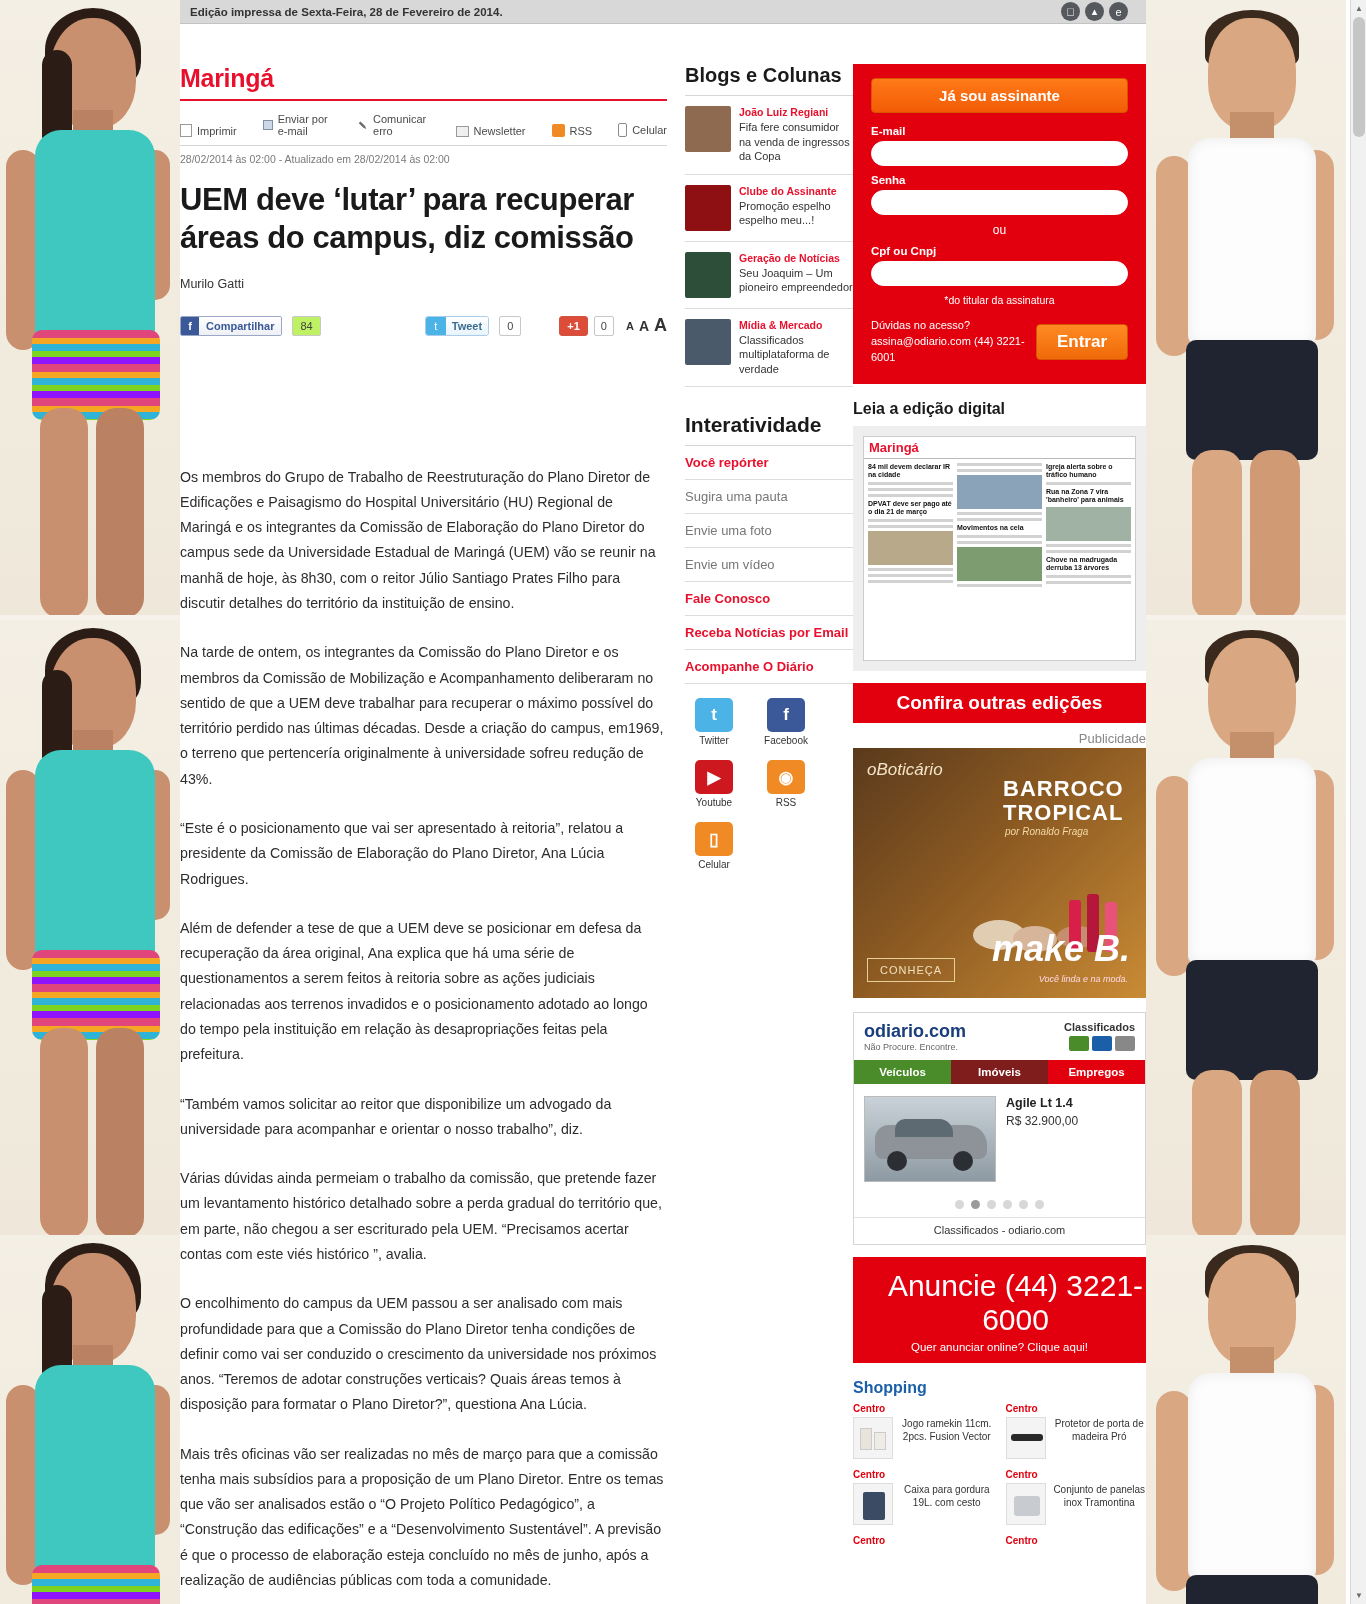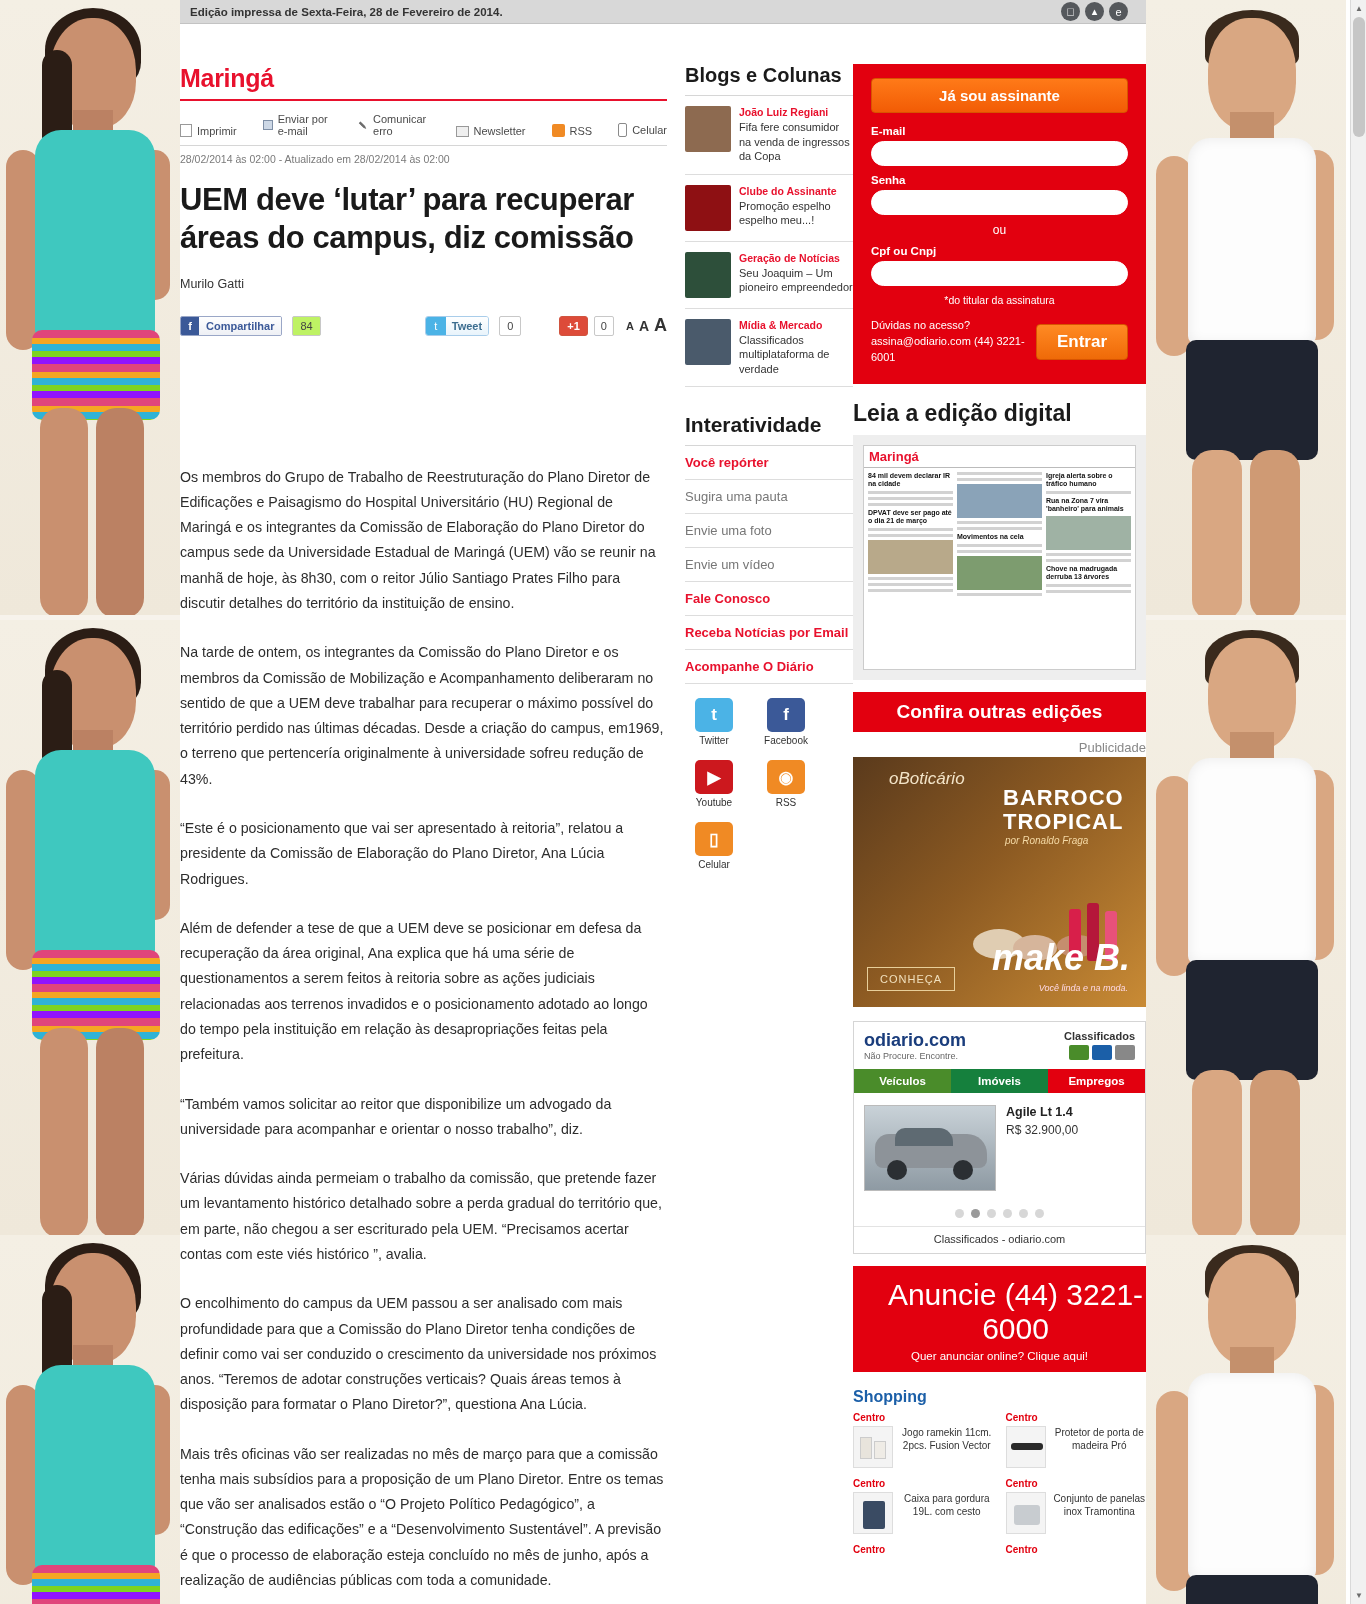--- a/index.html
+++ b/index.html
@@ -167,21 +167,21 @@
   }
   .ou { color: #fff; text-align: center; font-size: 12px; font-weight: normal; margin: 8px 0 0; }
   .note { color: #fff; font-size: 10.5px; text-align: center; margin-top: 8px; }
   .login-bottom { display: flex; align-items: center; justify-content: space-between; margin-top: 12px; }
   .duvidas { color: #fff; font-size: 11px; line-height: 1.45; }
   .btn-entrar {
     background: linear-gradient(#ff8a23,#ef6a08); color: #fff; border: 1px solid #d85400;
     border-radius: 4px; font-size: 17px; font-weight: bold; padding: 7px 20px;
   }
 
-  .right-h { font-size: 23px; font-weight: bold; color: #1a1a1a; margin: 16px 0 8px; }
+  .right-h { font-size: 16px; font-weight: bold; color: #1a1a1a; margin: 16px 0 8px; }
   .digital-box { background: #eeeeee; padding: 10px; }
   .news-page { width: 100%; height: 225px; background: #fff; border: 1px solid #ccc; overflow: hidden; position: relative; }
   .np-head { font-size: 13px; font-weight: bold; color: #e8112d; padding: 3px 5px; border-bottom: 1px solid #bbb; }
   .np-grid { display: grid; grid-template-columns: 1fr 1fr 1fr; gap: 4px; padding: 4px; }
   .np-col { display: flex; flex-direction: column; gap: 3px; }
   .np-h { font-size: 7px; font-weight: bold; color: #111; line-height: 1.15; }
   .np-t { height: 3px; background: #d2d2d2; }
   .np-img { height: 34px; background: #9fb2a4; }
   .np-img.b { background: #8aa3b8; }
   .np-img.c { background: #b8a98a; }
@@ -189,40 +189,40 @@
 
   .confira-bar {
     background: #e2000f; color: #fff; text-align: center; font-size: 19px; font-weight: bold;
     padding: 9px 0; margin-top: 12px;
   }
   .pub-lbl { font-size: 13px; color: #888; text-align: right; margin: 8px 0 2px; }
   .ad-boticario {
     height: 250px; position: relative; overflow: hidden;
     background: linear-gradient(135deg,#5a3a1c,#8c5a22 45%,#c98b35);
   }
-  .ad-logo { position:absolute; left:14px; top:12px; color:#f3e4c8; font-size:17px; font-style:italic;margin-left:22px; }
+  .ad-logo { position:absolute; left:14px; top:12px; color:#f3e4c8; font-size:17px; font-style:italic; }
   .ad-t1 { position:absolute; left:150px; top:28px; color:#fff; font-size:22px; font-weight:bold; letter-spacing:1px;}
   .ad-t2 { position:absolute; left:150px; top:52px; color:#fff; font-size:22px; font-weight:bold; letter-spacing:1px;}
   .ad-t3 { position:absolute; left:152px; top:78px; color:#f4d9a5; font-size:10px; font-style:italic;}
   .ad-cta { position:absolute; left:14px; bottom:16px; border:1px solid #e8cf9a; color:#f1e0bd; font-size:11px; padding:5px 12px; letter-spacing:1px;}
   .ad-make { position:absolute; right:16px; bottom:28px; color:#fff; font-size:36px; font-weight:bold; font-style:italic;}
   .ad-sub { position:absolute; right:18px; bottom:14px; color:#ffd9e6; font-size:9px; font-style:italic;}
   .ad-prod { position:absolute; left:120px; bottom:46px; width:170px; height:80px; }
   .lip { position:absolute; width:12px; height:52px; border-radius:3px; bottom:0;}
   .pan { position:absolute; border-radius:50%; }
 
   .classificados-box { border: 1px solid #d5d5d5; margin-top: 14px; background: #fff; }
   .cb-head { display: flex; align-items: center; justify-content: space-between; padding: 8px 10px; }
   .cb-logo { font-size: 18px; font-weight: bold; color: #1a3d7c; }
   .cb-slogan { font-size: 9px; color: #666; }
   .cb-class { font-size: 11px; color: #333; text-align: right; font-weight: bold; }
   .cb-tabs { display: flex; }
   .cb-tab { flex: 1; text-align: center; color: #fff; font-size: 11.5px; font-weight: bold; padding: 6px 0; }
   .t-vei { background: #4a8c2a; }
-  .t-imo { background: #15803d; }
+  .t-imo { background: #7f1d1d; }
   .t-emp { background: #e2000f; }
   .cb-body { display: flex; gap: 10px; padding: 12px 10px; align-items: flex-start; }
   .car-photo { width: 132px; height: 86px; background: linear-gradient(#c9d2d8,#8e9aa3); border: 1px solid #bbb; position: relative; overflow: hidden;}
   .car-body { position:absolute; left:10px; top:28px; width:112px; height:34px; background:#8d9399; border-radius:14px 20px 8px 8px;}
   .car-win { position:absolute; left:30px; top:22px; width:58px; height:18px; background:#5e6a72; border-radius:10px 14px 0 0;}
   .wheel { position:absolute; bottom:10px; width:20px; height:20px; background:#2b2f33; border-radius:50%;}
   .car-name { font-size: 12.5px; color: #222; font-weight: bold; }
   .car-price { font-size: 12px; color: #333; margin-top: 4px; }
   .dots { display: flex; gap: 7px; justify-content: center; padding: 6px 0 8px; }
   .dot-i { width: 9px; height: 9px; border-radius: 50%; background: #d7d7d7; }

